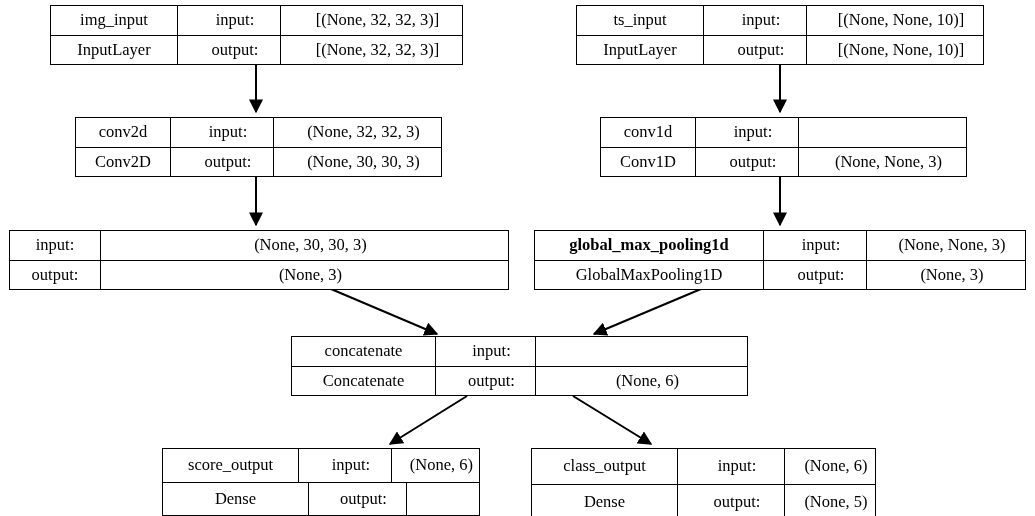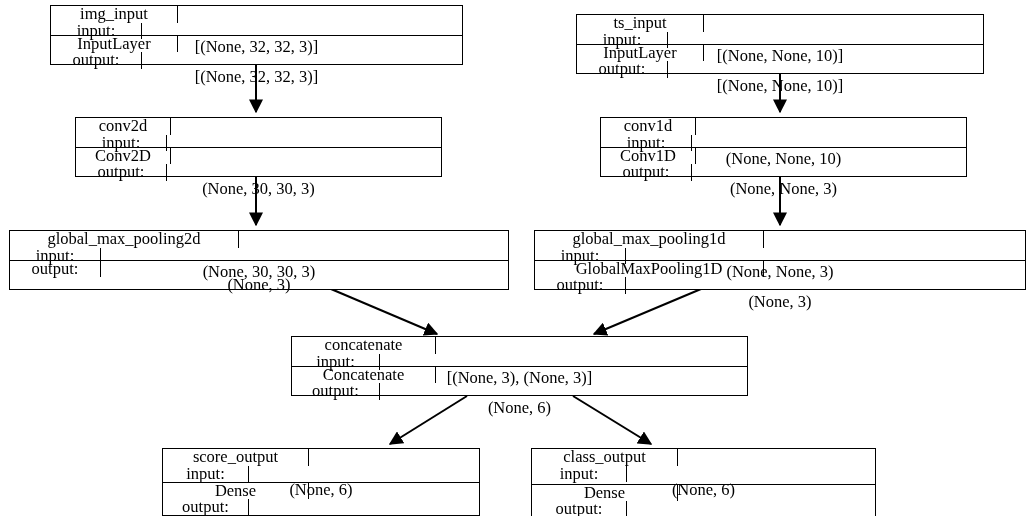--- a/index.html
+++ b/index.html
@@ -27,23 +27,24 @@
     position: absolute;
     box-sizing: border-box;
     border: 1px solid #000000;
     background: #ffffff;
     display: flex;
     flex-direction: column;
     z-index: 2;
   }
   .node-row {
     display: flex;
-    flex-direction: column;
+    flex-direction: row;
     flex: 1 1 0;
     min-height: 0;
+    gap: 12px;
   }
   .node-row.top {
     border-bottom: 1px solid #000000;
   }
   .cell {
     box-sizing: border-box;
     display: flex;
     align-items: center;
     justify-content: center;
     font-size: 16.5px;
@@ -88,88 +89,86 @@
       <div class="cell io" style="width:91px;">input:</div>
       <div class="cell shape" style="flex:1;">[(None, 32, 32, 3)]</div>
     </div>
     <div class="node-row">
       <div class="cell name" style="width:127px;">InputLayer</div>
       <div class="cell io" style="width:91px;">output:</div>
       <div class="cell shape" style="flex:1;">[(None, 32, 32, 3)]</div>
     </div>
   </div>
 
-  <div class="node" style="left:576px; top:14px; width:408px; height:60px;">
+  <div class="node" style="left:576px; top:5px; width:408px; height:60px;">
     <div class="node-row top">
       <div class="cell name" style="width:127px;">ts_input</div>
       <div class="cell io" style="width:91px;">input:</div>
       <div class="cell shape" style="flex:1;">[(None, None, 10)]</div>
     </div>
     <div class="node-row">
       <div class="cell name" style="width:127px;">InputLayer</div>
       <div class="cell io" style="width:91px;">output:</div>
       <div class="cell shape" style="flex:1;">[(None, None, 10)]</div>
     </div>
   </div>
 
   <div class="node" style="left:75px; top:117px; width:367px; height:60px;">
     <div class="node-row top">
       <div class="cell name" style="width:95px;">conv2d</div>
       <div class="cell io" style="width:91px;">input:</div>
+      <div class="cell shape" style="flex:1;">(None, 32, 32, 3)</div>
     </div>
     <div class="node-row">
       <div class="cell name" style="width:95px;">Conv2D</div>
       <div class="cell io" style="width:91px;">output:</div>
       <div class="cell shape" style="flex:1;">(None, 30, 30, 3)</div>
     </div>
   </div>
 
   <div class="node" style="left:600px; top:117px; width:367px; height:60px;text-align:right;">
     <div class="node-row top">
       <div class="cell name" style="width:95px;">conv1d</div>
       <div class="cell io" style="width:91px;">input:</div>
-      <div class="cell shape" style="flex:1;">(None, None, 10)</div>
     </div>
     <div class="node-row">
       <div class="cell name" style="width:95px;">Conv1D</div>
       <div class="cell io" style="width:91px;">output:</div>
       <div class="cell shape" style="flex:1;">(None, None, 3)</div>
     </div>
   </div>
 
   <div class="node" style="left:9px; top:230px; width:500px; height:60px;">
     <div class="node-row top">
-      <div class="cell name" style="width:229px;">global_max_pooling2d</div>
       <div class="cell io" style="width:91px;">input:</div>
       <div class="cell shape" style="flex:1;">(None, 30, 30, 3)</div>
     </div>
     <div class="node-row">
       <div class="cell io" style="width:91px;">output:</div>
       <div class="cell shape" style="flex:1;">(None, 3)</div>
     </div>
   </div>
 
   <div class="node" style="left:534px; top:230px; width:492px; height:60px;">
     <div class="node-row top">
-      <div class="cell name" style="width:229px;">global_max_pooling1d</div>
+      <div class="cell name" style="width:229px;font-weight:bold;">global_max_pooling1d</div>
       <div class="cell io" style="width:91px;">input:</div>
       <div class="cell shape" style="flex:1;">(None, None, 3)</div>
     </div>
     <div class="node-row">
       <div class="cell name" style="width:229px;">GlobalMaxPooling1D</div>
       <div class="cell io" style="width:91px;">output:</div>
       <div class="cell shape" style="flex:1;">(None, 3)</div>
     </div>
   </div>
 
   <div class="node" style="left:291px; top:336px; width:457px; height:60px;">
     <div class="node-row top">
       <div class="cell name" style="width:144px;">concatenate</div>
       <div class="cell io" style="width:88px;">input:</div>
-      <div class="cell shape" style="flex:1;">[(None, 3), (None, 3)]</div>
     </div>
     <div class="node-row">
       <div class="cell name" style="width:144px;">Concatenate</div>
       <div class="cell io" style="width:88px;">output:</div>
       <div class="cell shape" style="flex:1;">(None, 6)</div>
     </div>
   </div>
 
   <div class="node" style="left:162px; top:448px; width:318px; height:68px;">
     <div class="node-row top">

